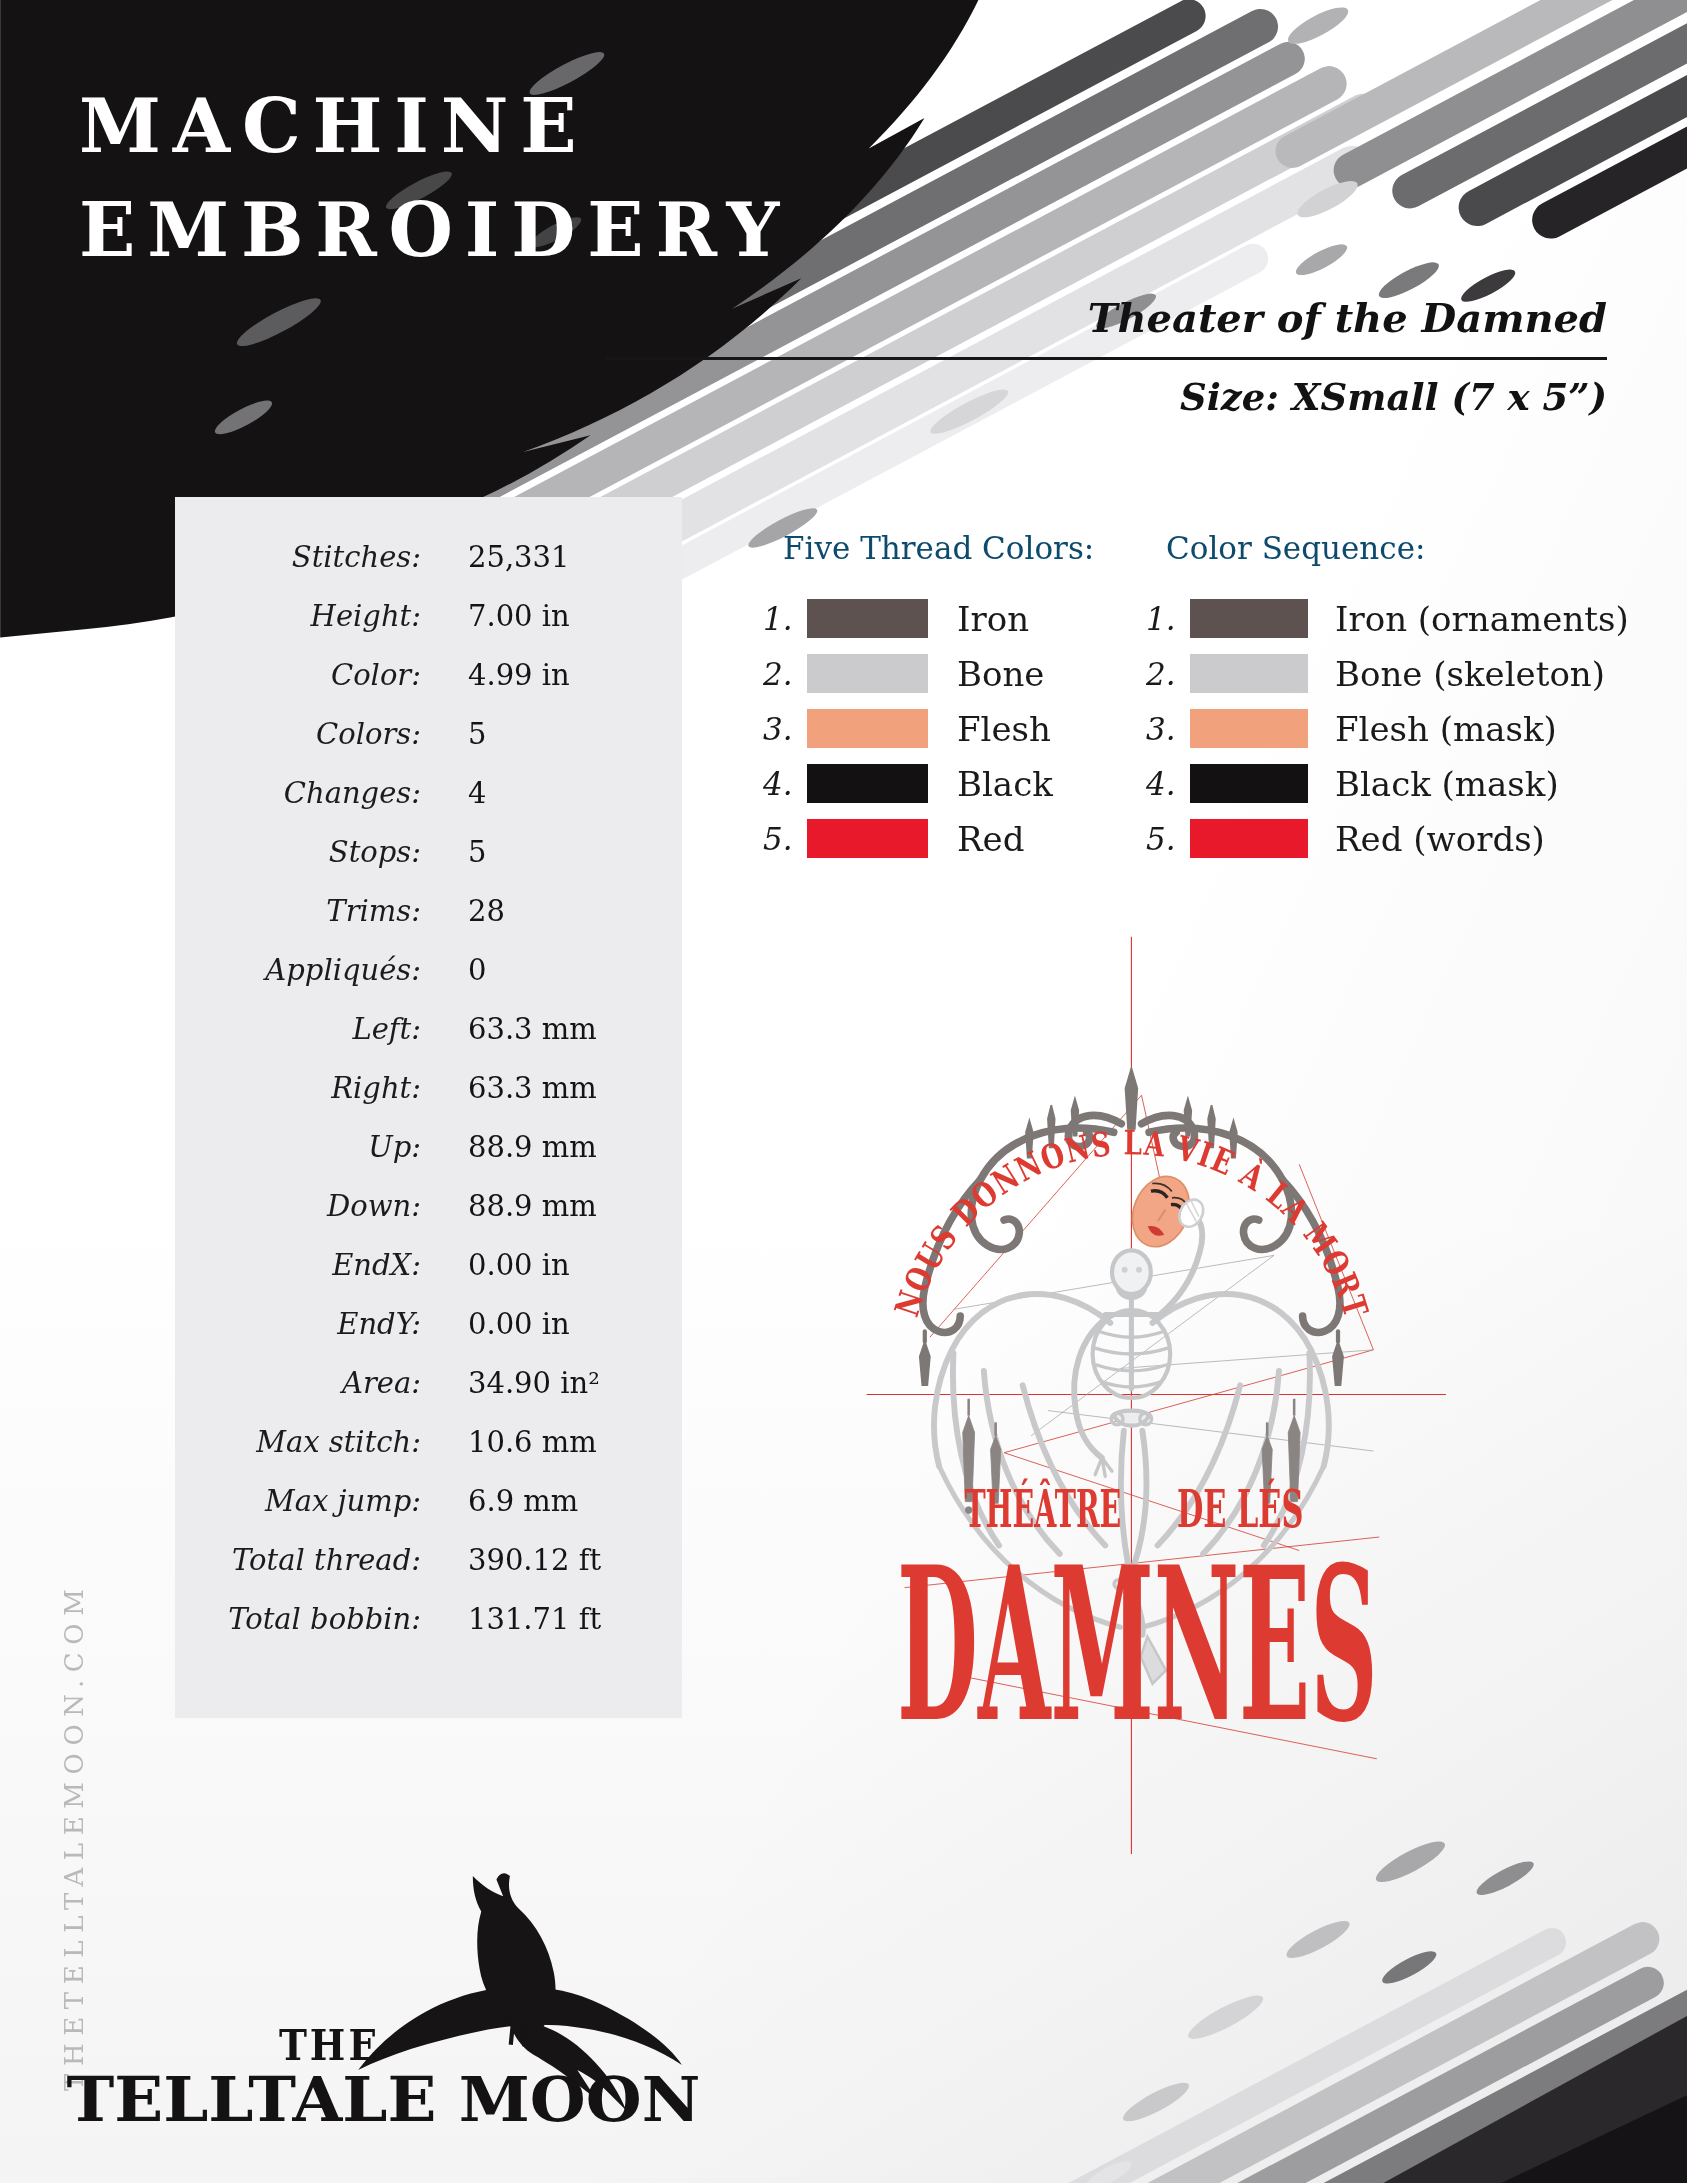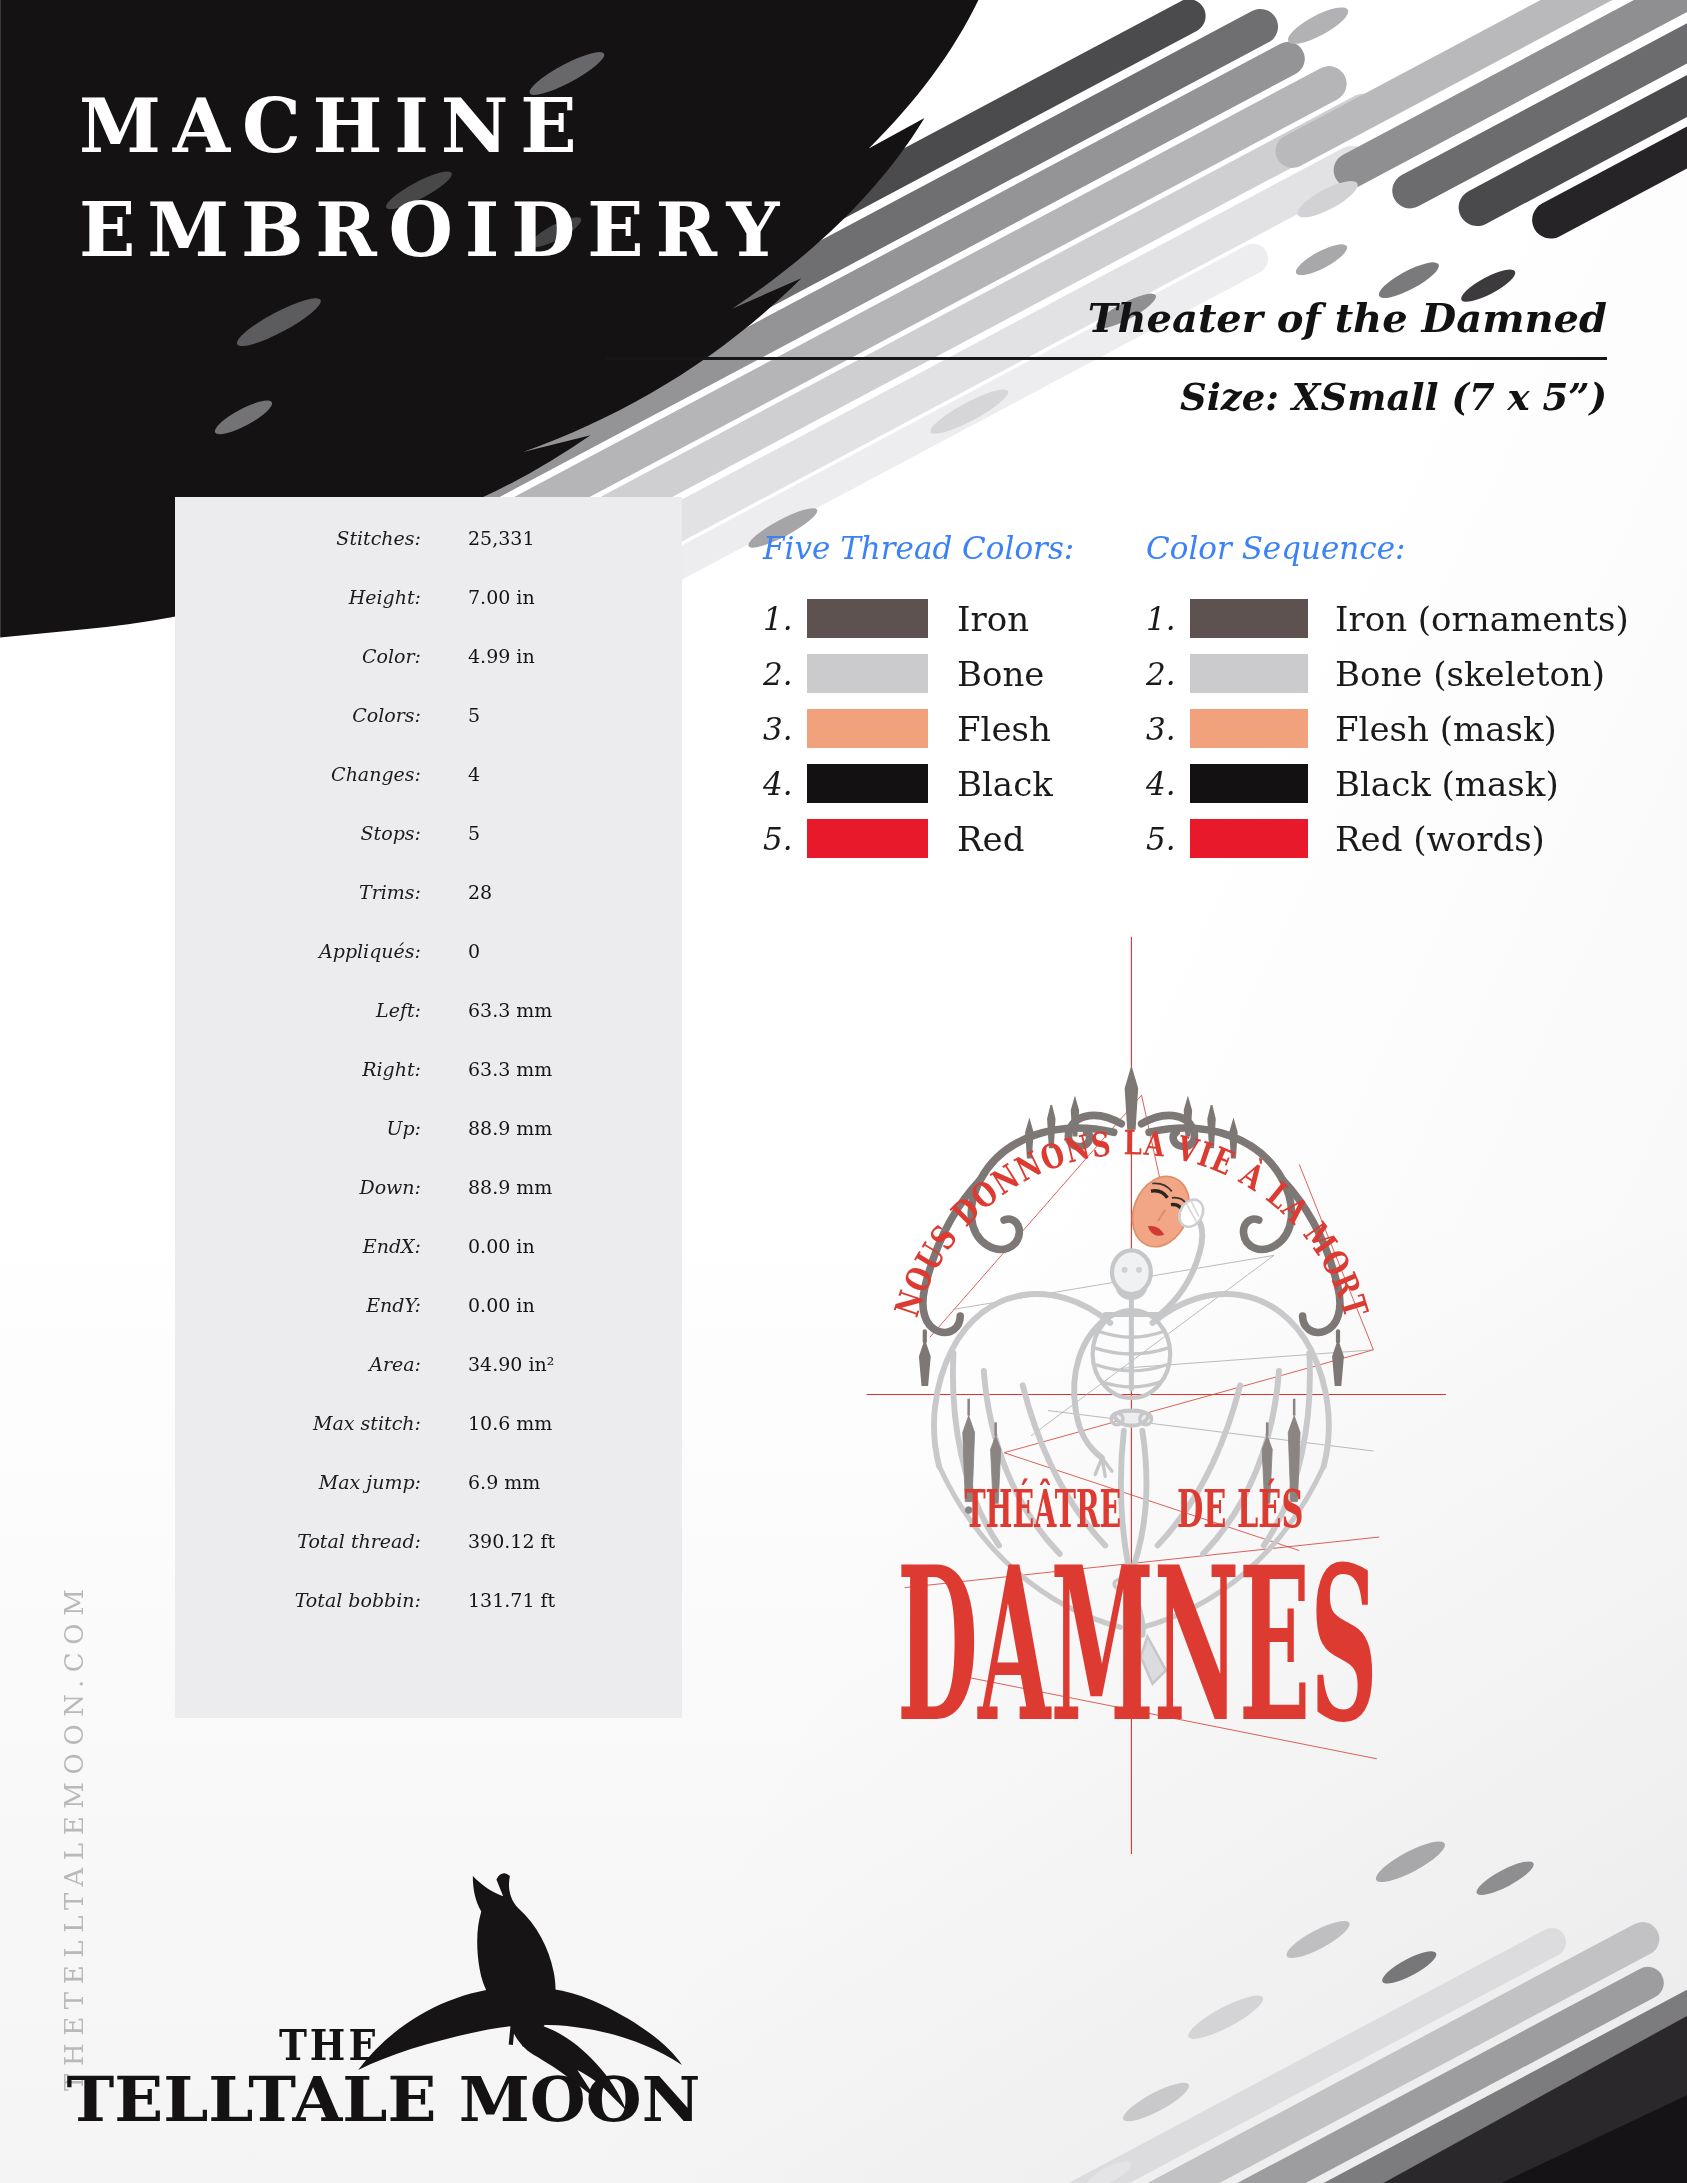--- a/index.html
+++ b/index.html
@@ -27,29 +27,29 @@
   .header-right{position:absolute;right:80px;top:291px;width:1181px;text-align:right;}
   .design-name{font-size:40px;font-style:italic;font-weight:bold;color:#121212;line-height:54px;}
   .header-rule{width:1001px;height:3.4px;background:#161616;margin:11.8px 0 0 auto;}
   .size-label{font-size:37px;font-style:italic;font-weight:bold;color:#121212;margin-top:15px;}
 
   
   .spec-panel{
     position:absolute;left:175px;top:497px;width:507px;height:1221px;
     background:#ecebed;padding-top:30px;box-sizing:border-box;
   }
-  .srow{display:flex;height:59px;font-size:19px;}
+  .srow{display:flex;height:59px;align-items:center;font-size:29px;}
   .slabel{width:246px;text-align:right;font-style:italic;color:#1b1b1b;white-space:nowrap;}
   .svalue{margin-left:47px;color:#141414;white-space:nowrap;}
 
   
   .color-block{position:absolute;top:530px;}
   .color-block.threads{left:763px;width:371px;}
   .color-block.sequence{left:1146px;width:506px;}
-  .cheading{font-size:31px;font-style:italic;color:#3b82f6;margin-bottom:25px;white-space:nowrap;}
+  .cheading{font-size:31px;color:#0c4a6e;margin-bottom:25px;white-space:nowrap;margin-left:20px;}
   .citem{display:flex;align-items:center;height:55px;}
   .cnum{width:44px;font-style:italic;font-size:31px;flex:none;}
   .cswatch{width:121px;height:39px;margin-right:29px;flex:none;}
   .sequence .cswatch{width:118px;margin-right:27px;}
   .cname{font-size:34px;white-space:nowrap;}
 
   
   .site-vertical{
     position:absolute;left:59px;top:1365px;height:726px;
     writing-mode:vertical-rl;transform:rotate(180deg);

